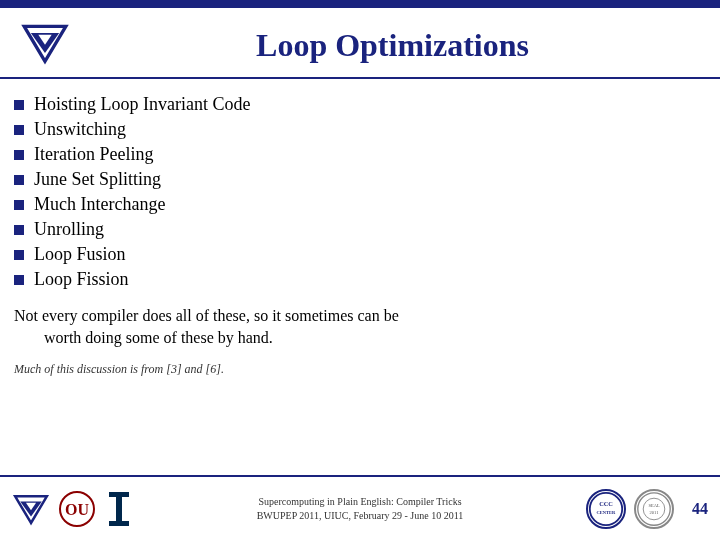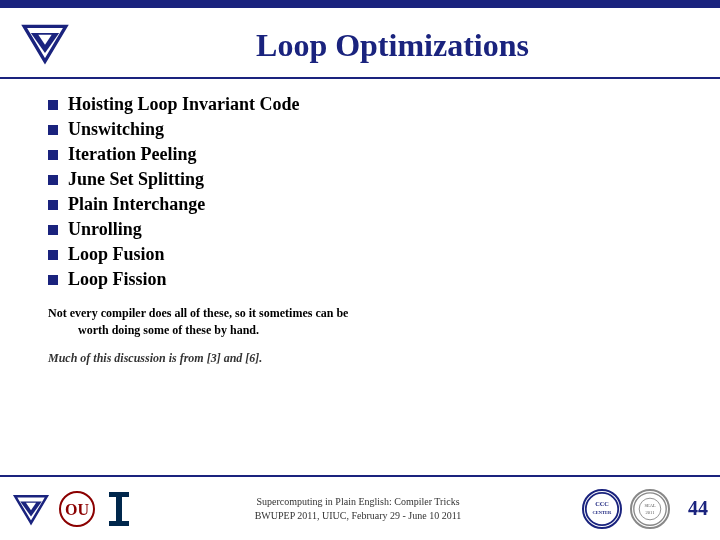--- a/index.html
+++ b/index.html
@@ -51,22 +51,21 @@
       text-align: center;
       font-size: 32px;
       font-weight: bold;
       color: #1a237e;
       font-family: 'Times New Roman', Times, serif;
     }
 
     
     .main-content {
       flex: 1;
-      padding: 15px 30px 10px 48px;
-      font-weight: bold;
+      padding: 15px 30px 10px 14px;
     }
 
     .bullet-list {
       list-style: none;
       margin-bottom: 15px;
     }
 
     .bullet-list li {
       display: flex;
       align-items: baseline;
@@ -79,21 +78,21 @@
       display: inline-block;
       width: 10px;
       height: 10px;
       background: #1a237e;
       margin-right: 10px;
       flex-shrink: 0;
       margin-top: 4px;
     }
 
     .summary-text {
-      font-size: 12px;
+      font-size: 16px;
       color: #000000;
       line-height: 1.4;
       margin-bottom: 12px;
     }
 
     .summary-text .indent {
       display: block;
       padding-left: 30px;
     }
 
@@ -128,21 +127,21 @@
       line-height: 1.4;
     }
 
     .footer-logos-right {
       display: flex;
       align-items: center;
       gap: 8px;
     }
 
     .footer-page-num {
-      font-size: 20px;
+      font-size: 16px;
       font-weight: bold;
       color: #1a237e;
       margin-left: 10px;
     }
 
     
     .logo-ou {
       width: 38px;
       height: 38px;
       display: flex;
@@ -240,21 +239,21 @@
       <li>
         <span class="bullet-square"></span>
         <span>Iteration Peeling</span>
       </li>
       <li>
         <span class="bullet-square"></span>
         <span>June Set Splitting</span>
       </li>
       <li>
         <span class="bullet-square"></span>
-        <span>Plain Interchange</span>
+        <span>Much Interchange</span>
       </li>
       <li>
         <span class="bullet-square"></span>
         <span>Unrolling</span>
       </li>
       <li>
         <span class="bullet-square"></span>
         <span>Loop Fusion</span>
       </li>
       <li>

